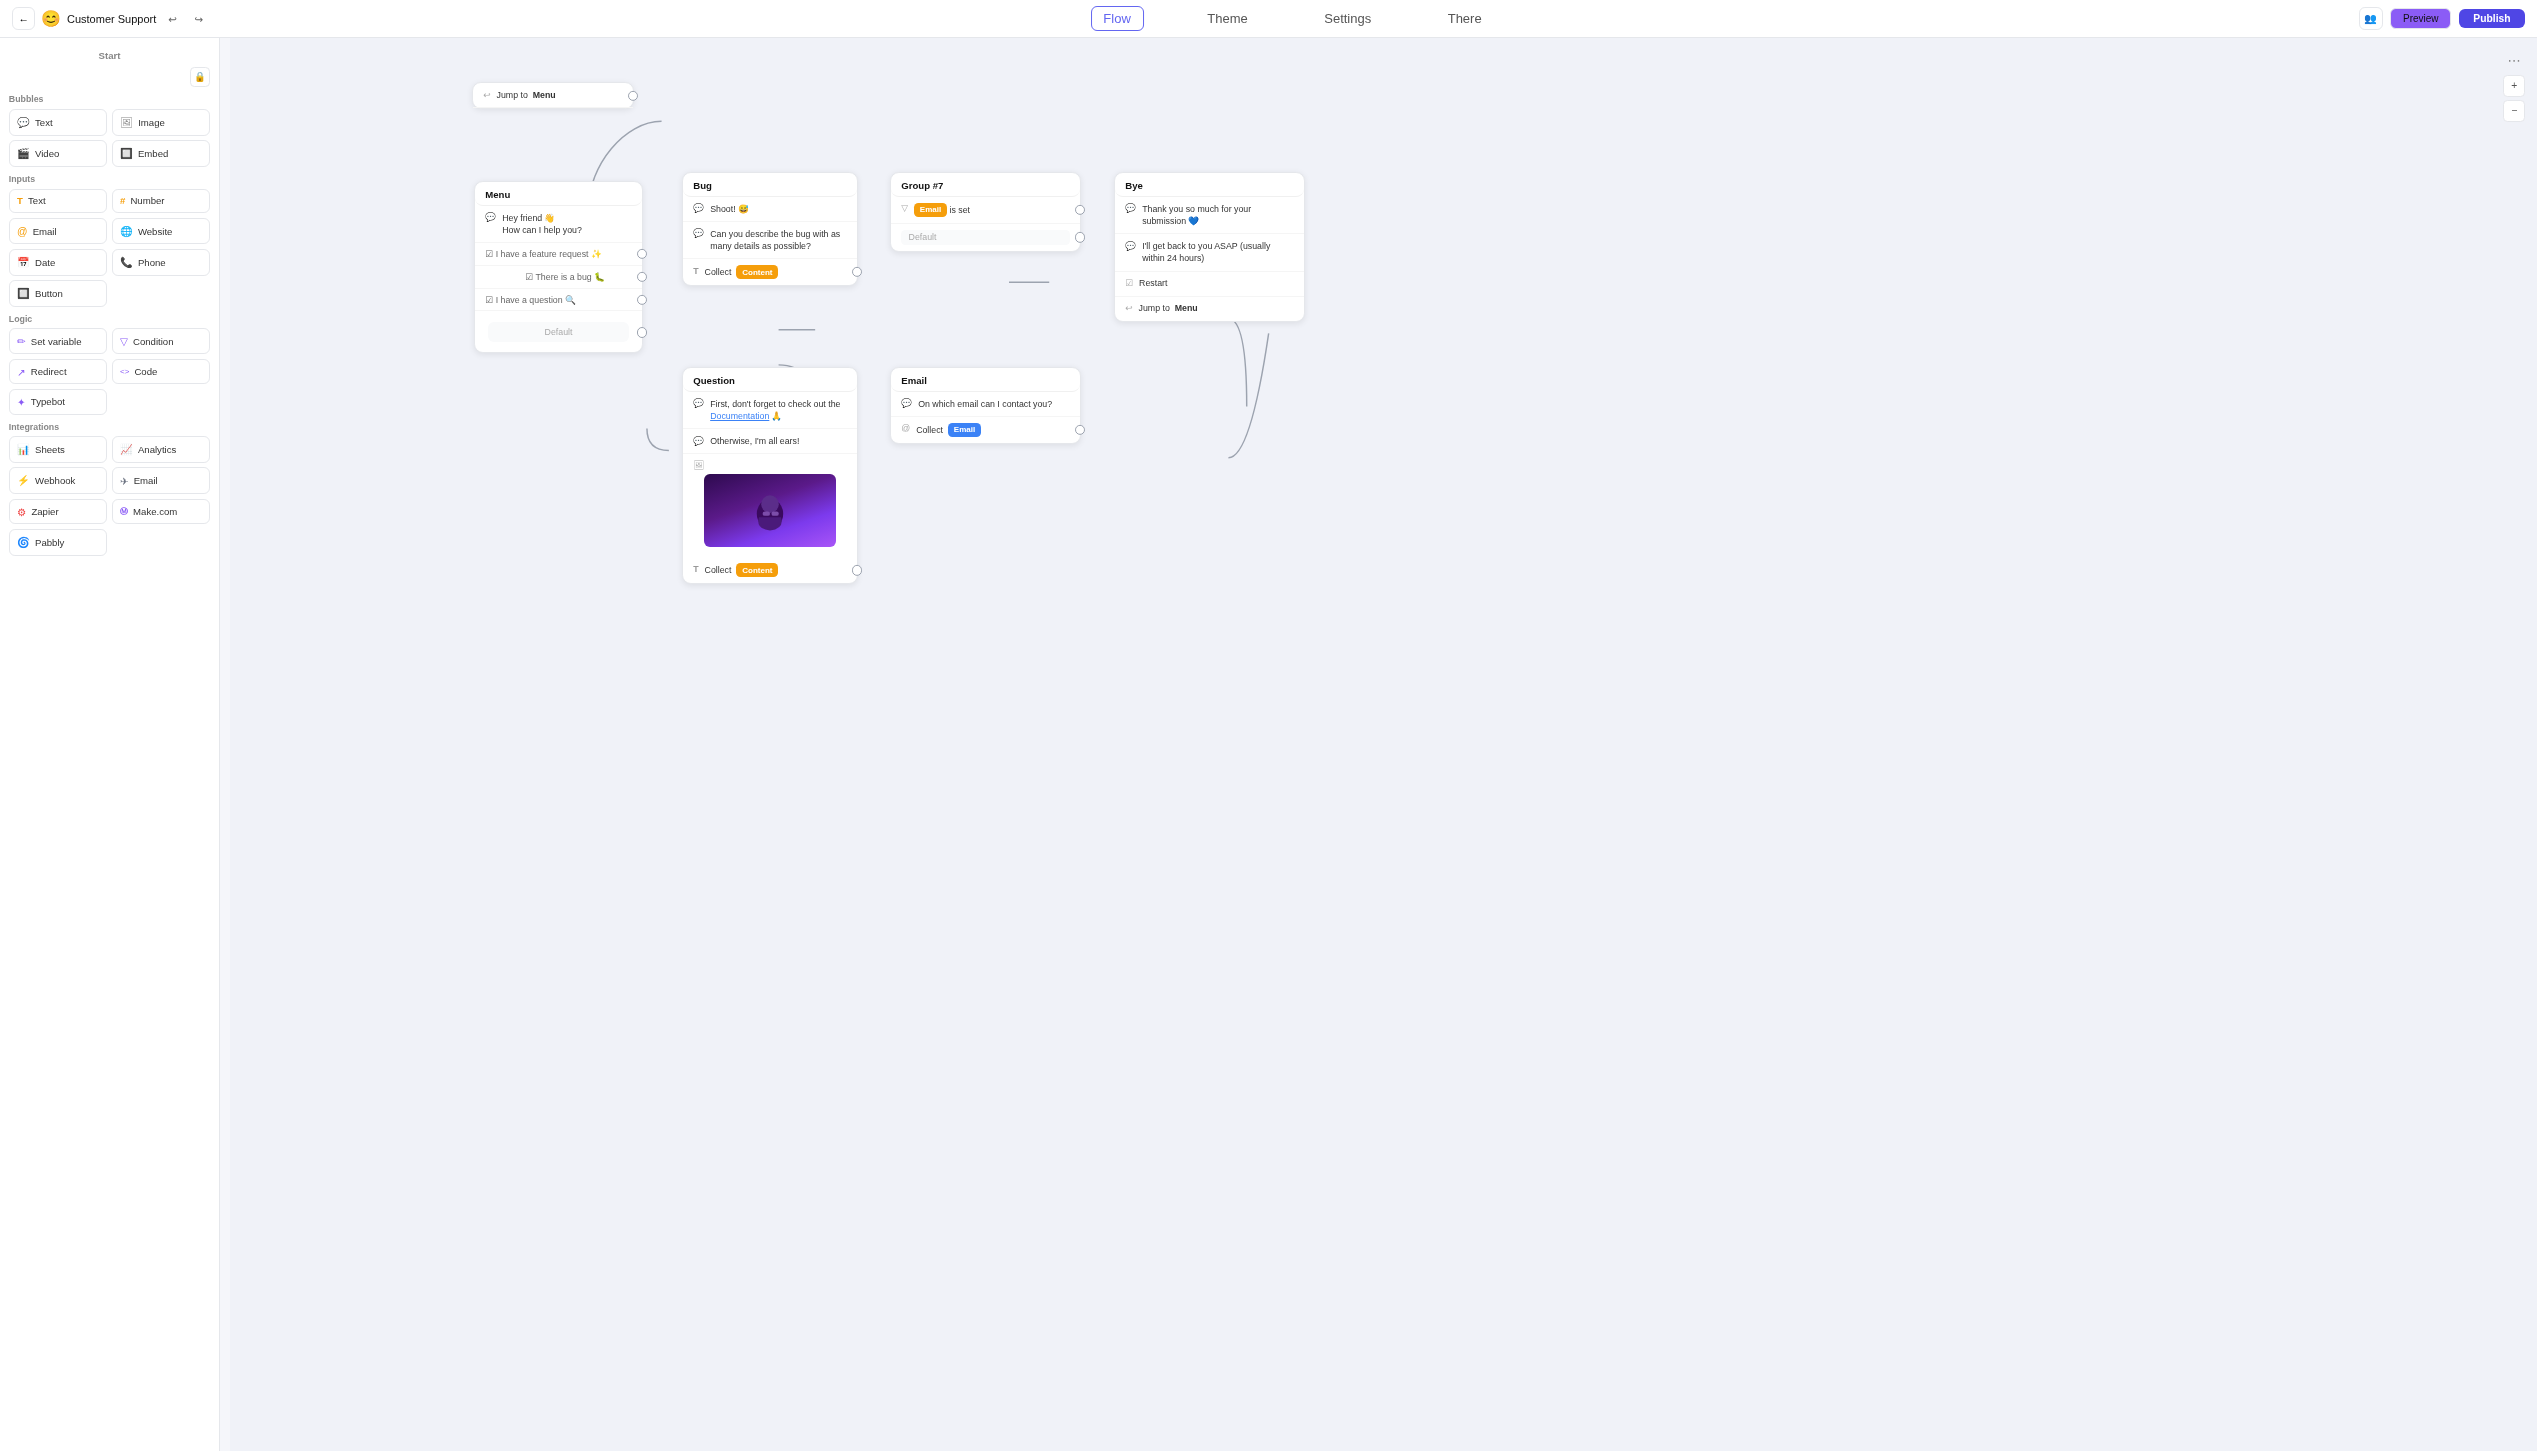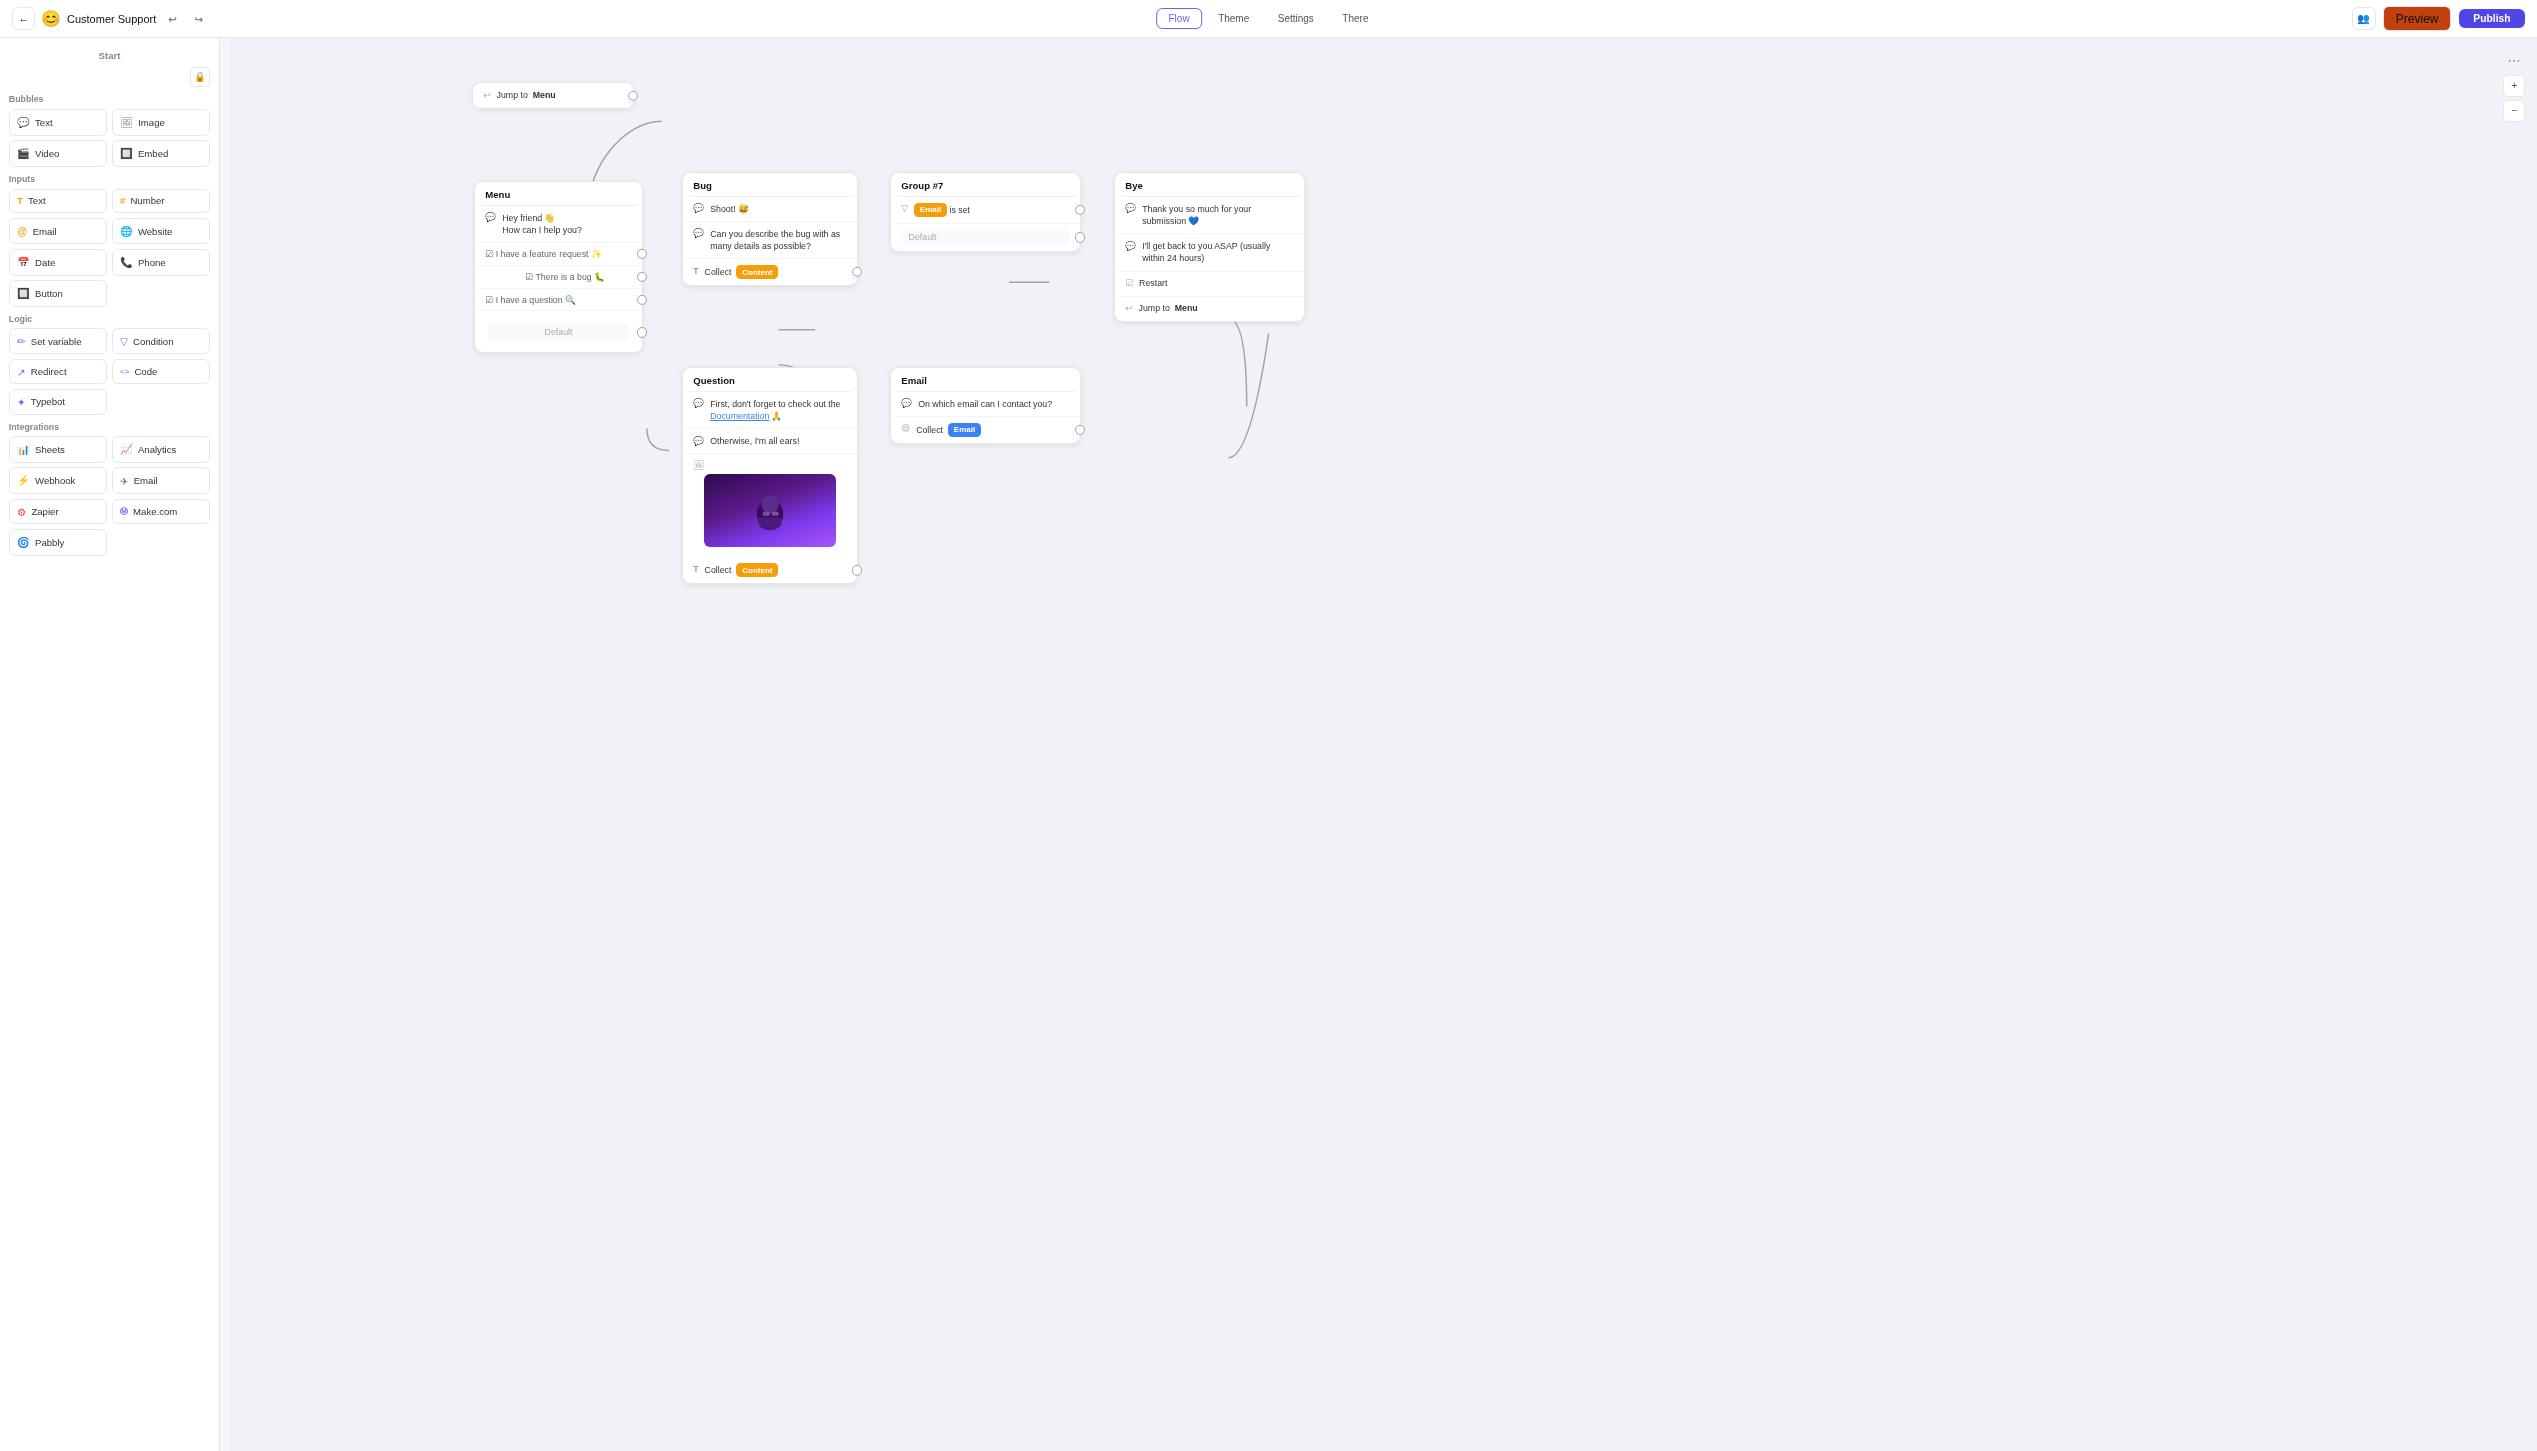--- a/index.html
+++ b/index.html
@@ -11,24 +11,24 @@
       background: #fff; border-bottom: 0.7px solid #e5e7eb;
       padding: 0 11.8px; gap: 7.3px; position: relative; z-index: 100;
     }
     .topnav-left { display: flex; align-items: center; gap: 5.9px; }
     .topnav-center { display: flex; align-items: center; gap: 2.9px; position: absolute; left: 50%; transform: translateX(-50%); }
     .topnav-right { display: flex; align-items: center; gap: 7.3px; margin-left: auto; }
     .back-btn { width: 23.5px; height: 23.5px; border-radius: 5.9px; border: 0.7px solid #e5e7eb; background: #fff; cursor: pointer; display: flex; align-items: center; justify-content: center; font-size: 10.3px; }
     .bot-icon { font-size: 16px; }
     .bot-name { font-weight: 400; font-size: 11px; color: #111; }
     .undo-btn, .redo-btn { width: 20.6px; height: 20.6px; border-radius: 4.4px; border: none; background: transparent; cursor: pointer; font-size: 10.3px; color: #666; display: flex; align-items: center; justify-content: center; }
-    .nav-tab { padding: 4.4px 11.8px; border-radius: 6px; border: 0.7px solid transparent; background: transparent; cursor: pointer; font-size: 10px; color: #555; font-weight: 500; }
+    .nav-tab { padding: 4.4px 11.8px; border-radius: 6px; border: 0.7px solid transparent; background: transparent; cursor: pointer; font-size: 13px; color: #555; font-weight: 500; margin-left: 48px; }
     .nav-tab.active { border-color: #6366f1; color: #6366f1; background: #fff; }
     .icon-btn { width: 23.5px; height: 23.5px; border-radius: 5.9px; border: 0.7px solid #e5e7eb; background: #fff; cursor: pointer; display: flex; align-items: center; justify-content: center; font-size: 10.3px; color: #555; }
-    .preview-btn { padding: 4.4px 11.8px; border-radius: 5.9px; border: 0.7px solid #e5e7eb; background: #c2410c; font-size: 12px; font-weight: 500; cursor: pointer; color: #111; }
+    .preview-btn { padding: 4.4px 11.8px; border-radius: 5.9px; border: 0.7px solid #e5e7eb; background: #8b5cf6; font-size: 10px; font-weight: 500; cursor: pointer; color: #111; }
     .publish-btn { padding: 4.4px 14.7px; border-radius: 5.9px; border: none; background: #4f46e5; color: #fff; font-size: 10.3px; font-weight: 600; cursor: pointer; }
 
     
     .main { display: flex; height: calc(100vh - 38px); gap: 10px; }
 
     
     .sidebar {
       width: 220px; min-width: 220px; background: #fff;
       border-right: 0.7px solid #e5e7eb; overflow-y: auto;
       padding: 8.8px;

